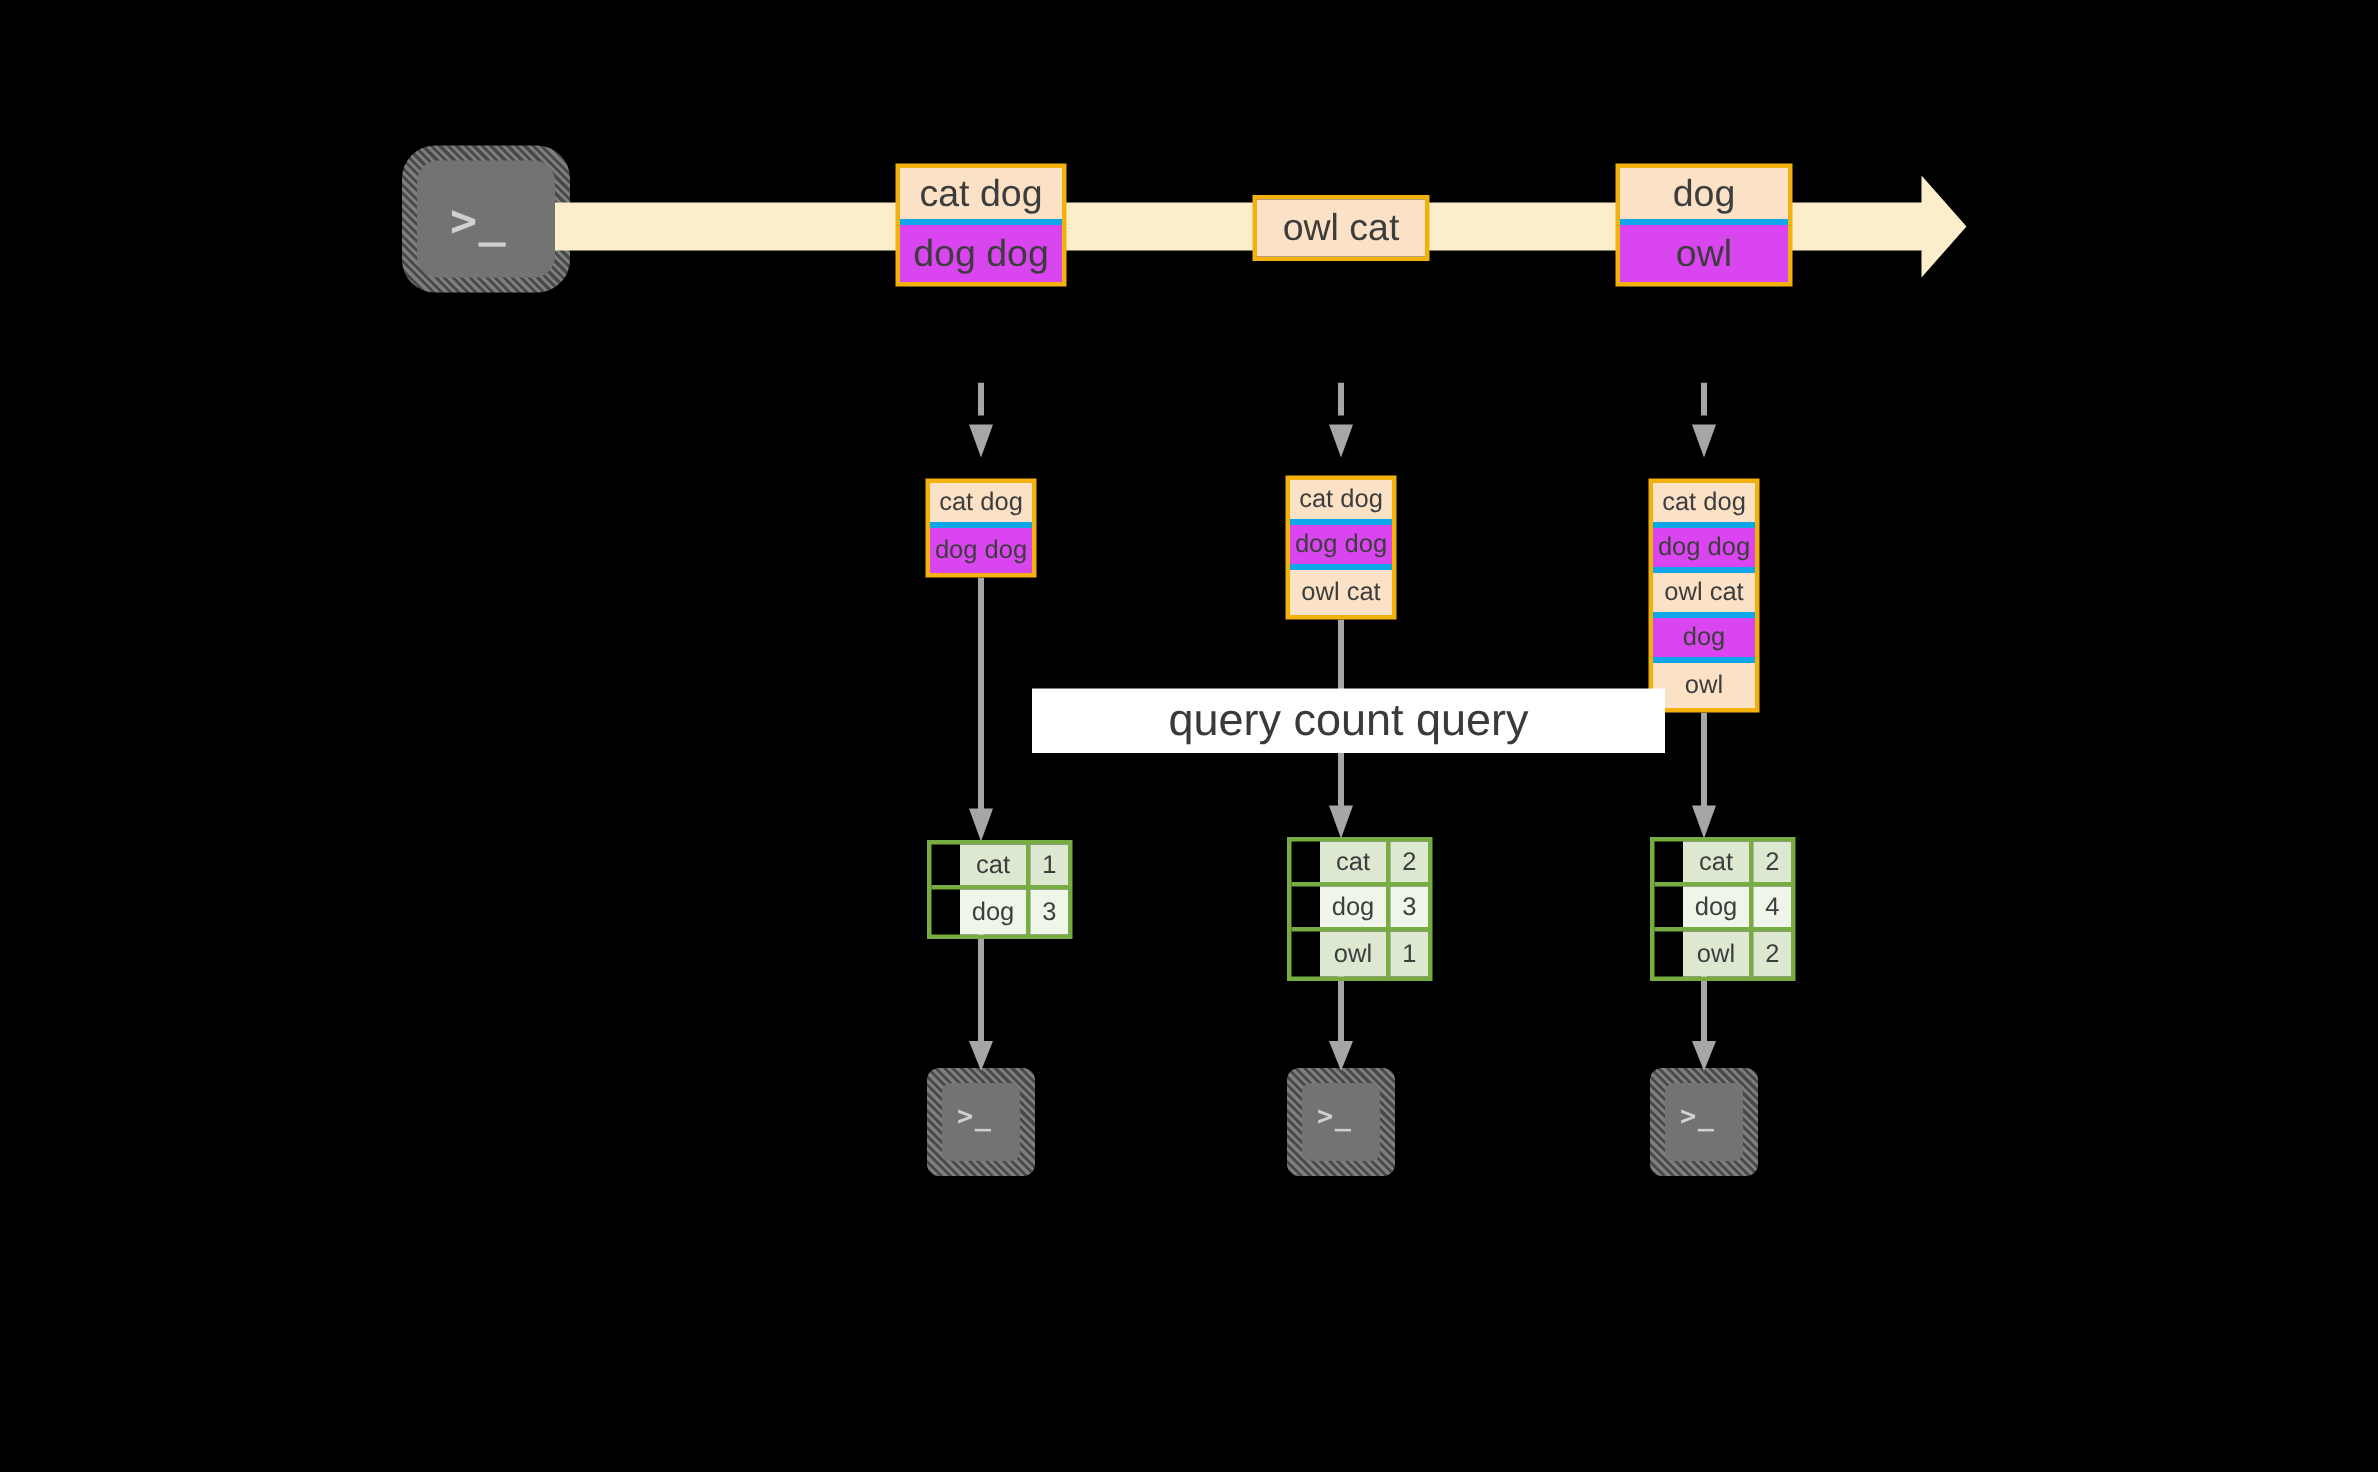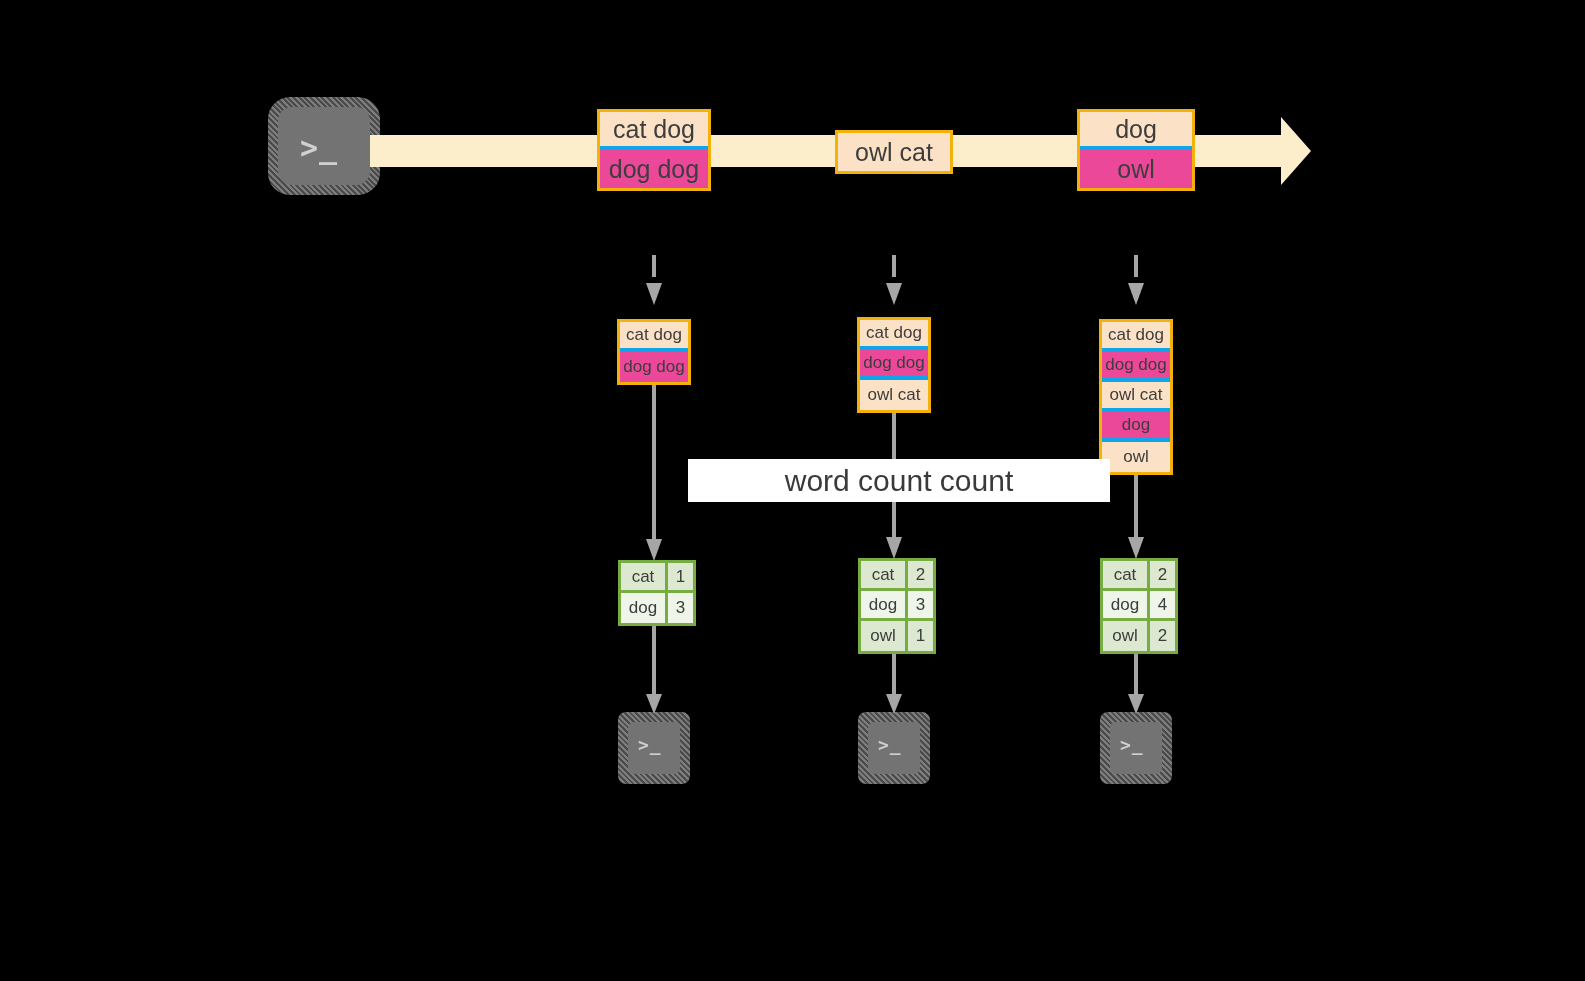--- a/index.html
+++ b/index.html
@@ -76,21 +76,21 @@
     box-sizing: border-box;
     display: flex;
     align-items: center;
     justify-content: center;
     color: #3d3d3d;
     white-space: nowrap;
     border-bottom: 4px solid #0ea5e9;
   }
   .obox .cell:last-child { border-bottom: none; }
   .cell.dark  { background: #fbe1c6; }
-  .cell.light { background: #ec4899; }
+  .cell.light { background: #d946ef; }
 
   .obox.big .cell  { font-size: 25px; height: 38px; }
   .obox.mini .cell { font-size: 17px; height: 30px; }
 
   
   .gbox {
     position: absolute;
     box-sizing: border-box;
     border: 3px solid #77ac43;
     z-index: 3;
@@ -104,21 +104,21 @@
   .gbox .grow:last-child { border-bottom: none; }
   .gbox .gk, .gbox .gv {
     box-sizing: border-box;
     display: flex;
     align-items: center;
     justify-content: center;
     font-size: 17px;
     color: #3d3d3d;
     white-space: nowrap;
   }
-  .gbox .gk { width: 47px; border-right: 3px solid #77ac43; }
+  .gbox .gk { width: 47px; border-right: 3px solid #77ac43; margin-left: 19px; }
   .gbox .gv { width: 25px; }
   .grow.dark  .gk, .grow.dark  .gv { background: #dce8cf; }
   .grow.light .gk, .grow.light .gv { background: #eff5e9; }
 
   
   .conn { position: absolute; z-index: 2; }
 
   
   .query-label {
     position: absolute;
@@ -268,15 +268,15 @@
   <svg class="conn" style="left:1126px; top:648px;" width="20" height="68" viewBox="0 0 20 68">
     <line x1="10" y1="0" x2="10" y2="50" stroke="#a6a6a6" stroke-width="4"></line>
     <path d="M2,46 L18,46 L10,66 Z" fill="#a6a6a6"></path>
   </svg>
   <div class="terminal sq" style="left:1100px; top:712px; width:72px; height:72px;">
     <div class="hatch"></div>
     <div class="face"></div>
     <div class="term-glyph" style="left:10px; top:14px; font-size:18px;">&gt;_</div>
   </div>
 
-  <div class="query-label" style="left:688px; top:459px; width:422px; height:43px;">word count count</div>
+  <div class="query-label" style="left:688px; top:459px; width:422px; height:43px;">query count query</div>
 
 </div>
 
 </body></html>

